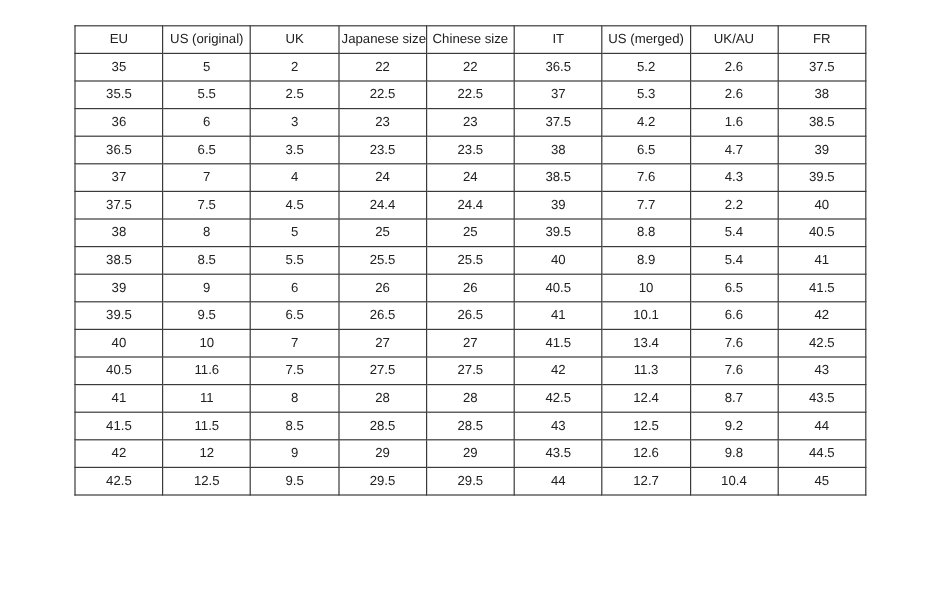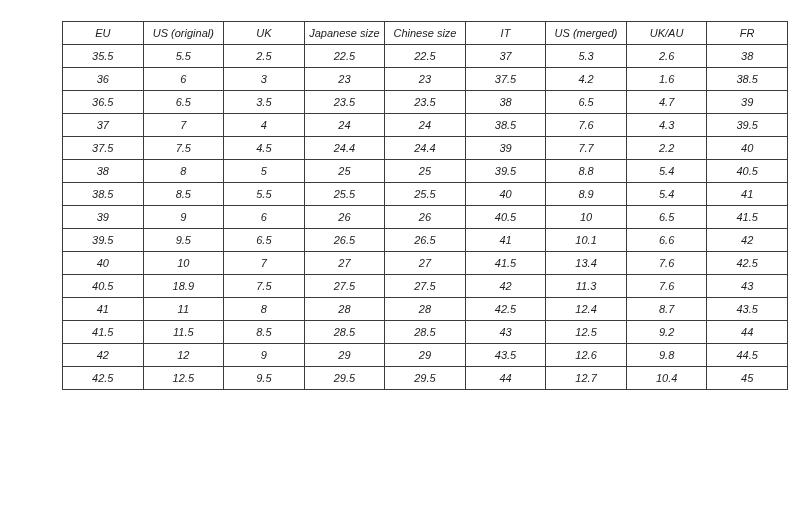--- a/index.html
+++ b/index.html
@@ -14,22 +14,21 @@
     overflow: hidden;
   }
   .table-wrap {
     position: absolute;
     left: 62px;
     top: 21px;
   }
   table.size-table {
     border-collapse: collapse;
     table-layout: fixed;
-    width: 726px;
-    font-style: italic;
+    width: 660px;
   }
   table.size-table th,
   table.size-table td {
     border: 1px solid #3b3b3b;
     height: 23px;
     padding: 0 2px;
     text-align: center;
     vertical-align: middle;
     font-size: 11px;
     font-weight: 400;
@@ -52,20 +51,31 @@
           <th>Japanese size</th>
           <th>Chinese size</th>
           <th>IT</th>
           <th>US (merged)</th>
           <th>UK/AU</th>
           <th>FR</th>
         </tr>
     </thead>
     <tbody>
         <tr>
+          <td>35</td>
+          <td>5</td>
+          <td>2</td>
+          <td>22</td>
+          <td>22</td>
+          <td>36.5</td>
+          <td>5.2</td>
+          <td>2.6</td>
+          <td>37.5</td>
+        </tr>
+        <tr>
           <td>35.5</td>
           <td>5.5</td>
           <td>2.5</td>
           <td>22.5</td>
           <td>22.5</td>
           <td>37</td>
           <td>5.3</td>
           <td>2.6</td>
           <td>38</td>
         </tr>
@@ -163,21 +173,21 @@
           <td>7</td>
           <td>27</td>
           <td>27</td>
           <td>41.5</td>
           <td>13.4</td>
           <td>7.6</td>
           <td>42.5</td>
         </tr>
         <tr>
           <td>40.5</td>
-          <td>18.9</td>
+          <td>11.6</td>
           <td>7.5</td>
           <td>27.5</td>
           <td>27.5</td>
           <td>42</td>
           <td>11.3</td>
           <td>7.6</td>
           <td>43</td>
         </tr>
         <tr>
           <td>41</td>

